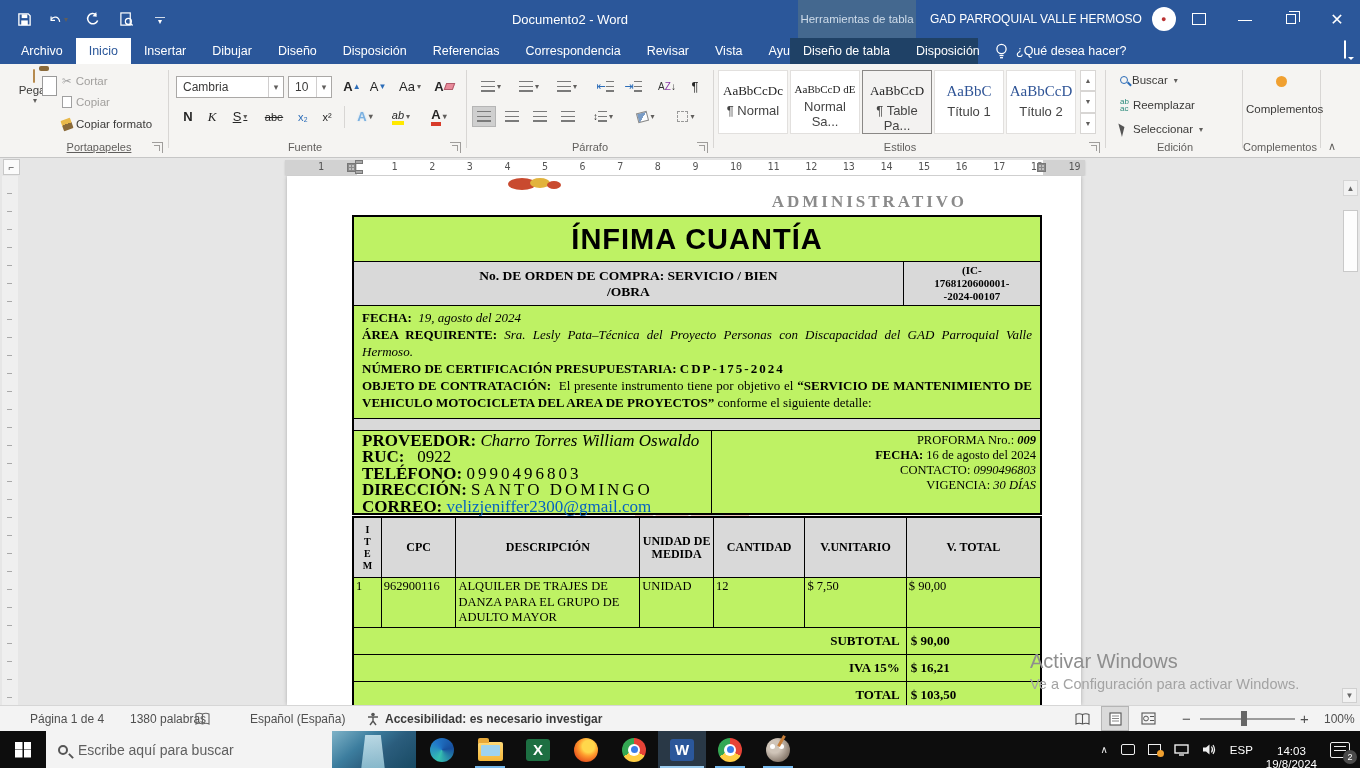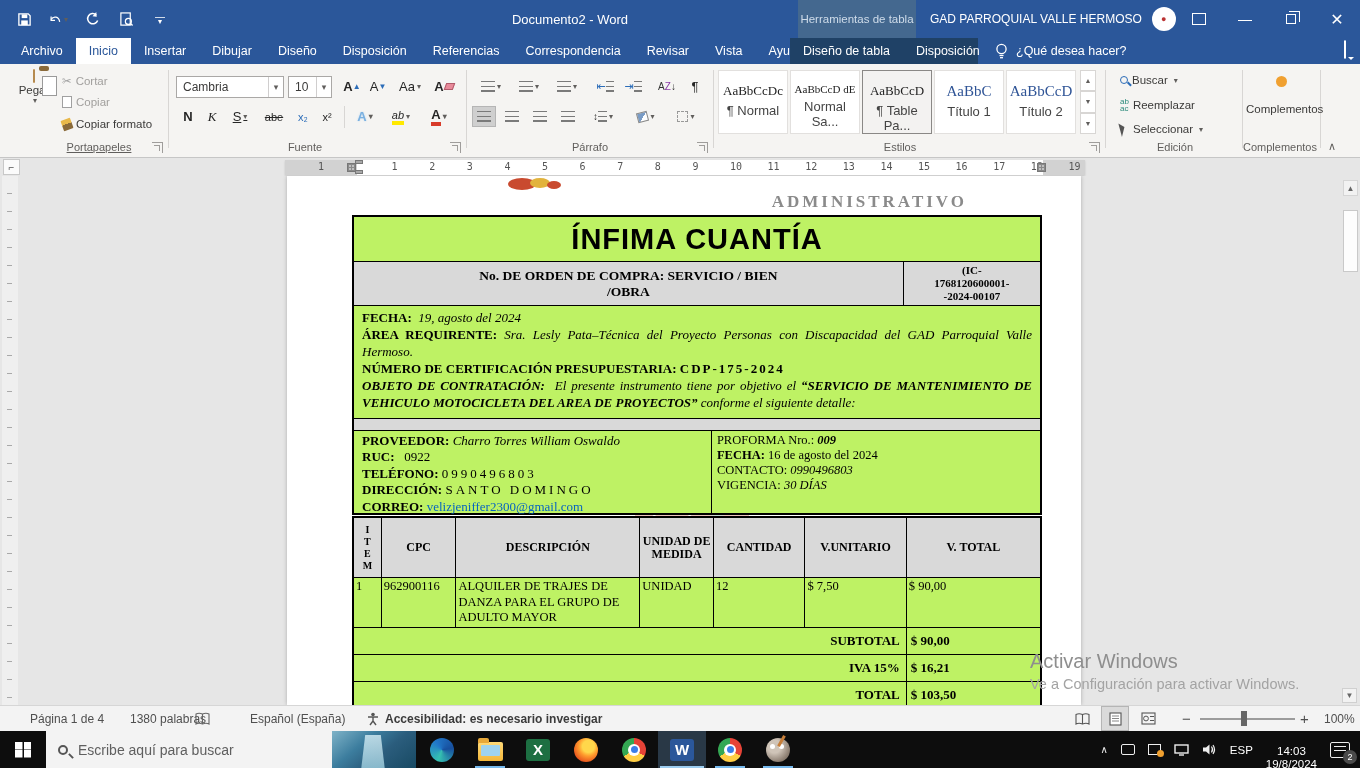--- a/index.html
+++ b/index.html
@@ -81,21 +81,21 @@
   .page { position:absolute; left:287px; top:0; width:794px; height:529px; background:#fff; box-shadow:0 0 4px rgba(0,0,0,.25); font-family:"Liberation Serif", serif; color:#000; }
   .vsb { position:absolute; right:2px; top:4px; width:15px; height:520px; }
   .vsb .arrow { position:absolute; left:0; width:15px; height:16px; background:#f2f2f2; border:1px solid #d5d5d5; color:#666; font-size:8px; display:flex; align-items:center; justify-content:center; }
   .vsb .thumb { position:absolute; left:0; top:30px; width:15px; height:62px; background:#fdfdfd; border:1px solid #c9c9c9; }
 
   .admintxt { position:absolute; right:114px; top:16px; font-size:17px; font-weight:900; letter-spacing:3px; color:#8a8a8a; }
   .dtbl { position:absolute; left:65px; width:690px; border:2px solid #000; background:#bef264; }
   .trow { position:relative; display:flex; border-top:1.6px solid #000; }
   .trow:first-child { border-top:none; }
   .tcell { position:relative; border-right:1.4px solid #000; }
-  .tcell:last-child { border-right:none; }
+  .tcell:last-child { border-right:none;text-align:right; }
   .graybg { background:#d9d9d9; }
   .doc-link { color:#0563c1; }
   .lettersp { letter-spacing:3px; }
   .th { border-right:1.4px solid #000; display:flex; align-items:center; justify-content:center; text-align:center; font-weight:bold; font-size:12px; line-height:13px; white-space:pre-line; }
   .th:last-child, .td:last-child { border-right:none; }
   .td { border-right:1.4px solid #000; font-size:12.5px; line-height:15.5px; padding:1px 2px 0 2px; }
   .totrow { display:flex; border-top:1.6px solid #000; }
   .totlabel { width:556px; text-align:right; font-weight:bold; font-size:13px; padding:5px 6px 0 0; border-right:1.4px solid #000; }
   .totval { width:134px; font-weight:bold; font-size:13px; padding:5px 0 0 4px; }
   .activate { position:absolute; left:1030px; top:474px; color:#999; }
@@ -442,25 +442,25 @@
           <div class="tcell" style="width:137px; text-align:center; font-weight:bold; font-size:11px; line-height:13px; padding-top:2px;">
             <span style="display:block;">(IC-</span>
             <span style="display:block;">1768120600001-</span>
             <span style="display:block;">-2024-00107</span>
           </div>
         </div>
         <div class="trow" style="height:113px; display:block; font-size:13px; line-height:17px; padding:3px 8px 0 8px;">
           <div><b>FECHA:</b>&nbsp; <i>19, agosto del 2024</i></div>
           <div style="text-align:justify;"><b>ÁREA REQUIRENTE:</b> <i>Sra. Lesly Pata–Técnica del Proyecto Personas con Discapacidad del GAD Parroquial Valle Hermoso.</i></div>
           <div><b>NÚMERO DE CERTIFICACIÓN PRESUPUESTARIA:</b> <b class="lettersp" style="letter-spacing:2px;">CDP-175-2024</b></div>
-          <div style="text-align:justify;font-style:italic;"><b>OBJETO DE CONTRATACIÓN:</b>&nbsp; <span>El presente instrumento tiene por objetivo el</span> <b>“SERVICIO DE MANTENIMIENTO DE VEHICULO MOTOCICLETA DEL AREA DE PROYECTOS”</b> <span>conforme el siguiente detalle:</span></div>
+          <div style="text-align:justify;"><b>OBJETO DE CONTRATACIÓN:</b>&nbsp; <span>El presente instrumento tiene por objetivo el</span> <b>“SERVICIO DE MANTENIMIENTO DE VEHICULO MOTOCICLETA DEL AREA DE PROYECTOS”</b> <span>conforme el siguiente detalle:</span></div>
         </div>
         <div class="trow graybg" style="height:12px;"></div>
         <div class="trow" style="height:83px;">
-          <div class="tcell" style="width:360px; font-size:13px; line-height:16.4px; padding:2px 4px 0 8px;">
+          <div class="tcell" style="width:360px; font-size:17px; line-height:16.4px; padding:2px 4px 0 8px;">
             <div><b>PROVEEDOR:</b> <i>Charro Torres William Oswaldo</i></div>
             <div><b>RUC:</b>&nbsp;&nbsp; <span>0922</span></div>
             <div><b>TELÉFONO:</b> <span class="lettersp">0990496803</span></div>
             <div><b>DIRECCIÓN:</b> <span class="lettersp">SANTO DOMINGO</span></div>
             <div><b>CORREO:</b> <span class="doc-link">velizjeniffer2300@gmail.com</span></div>
           </div>
           <div class="tcell" style="width:330px; font-size:12.5px; line-height:15px; padding:2px 4px 0 5px;">
             <div><span>PROFORMA Nro.:</span> <i style="font-weight:bold;">009</i></div>
             <div><b>FECHA:</b> <span>16 de agosto del 2024</span></div>
             <div><span>CONTACTO:</span> <i>0990496803</i></div>

